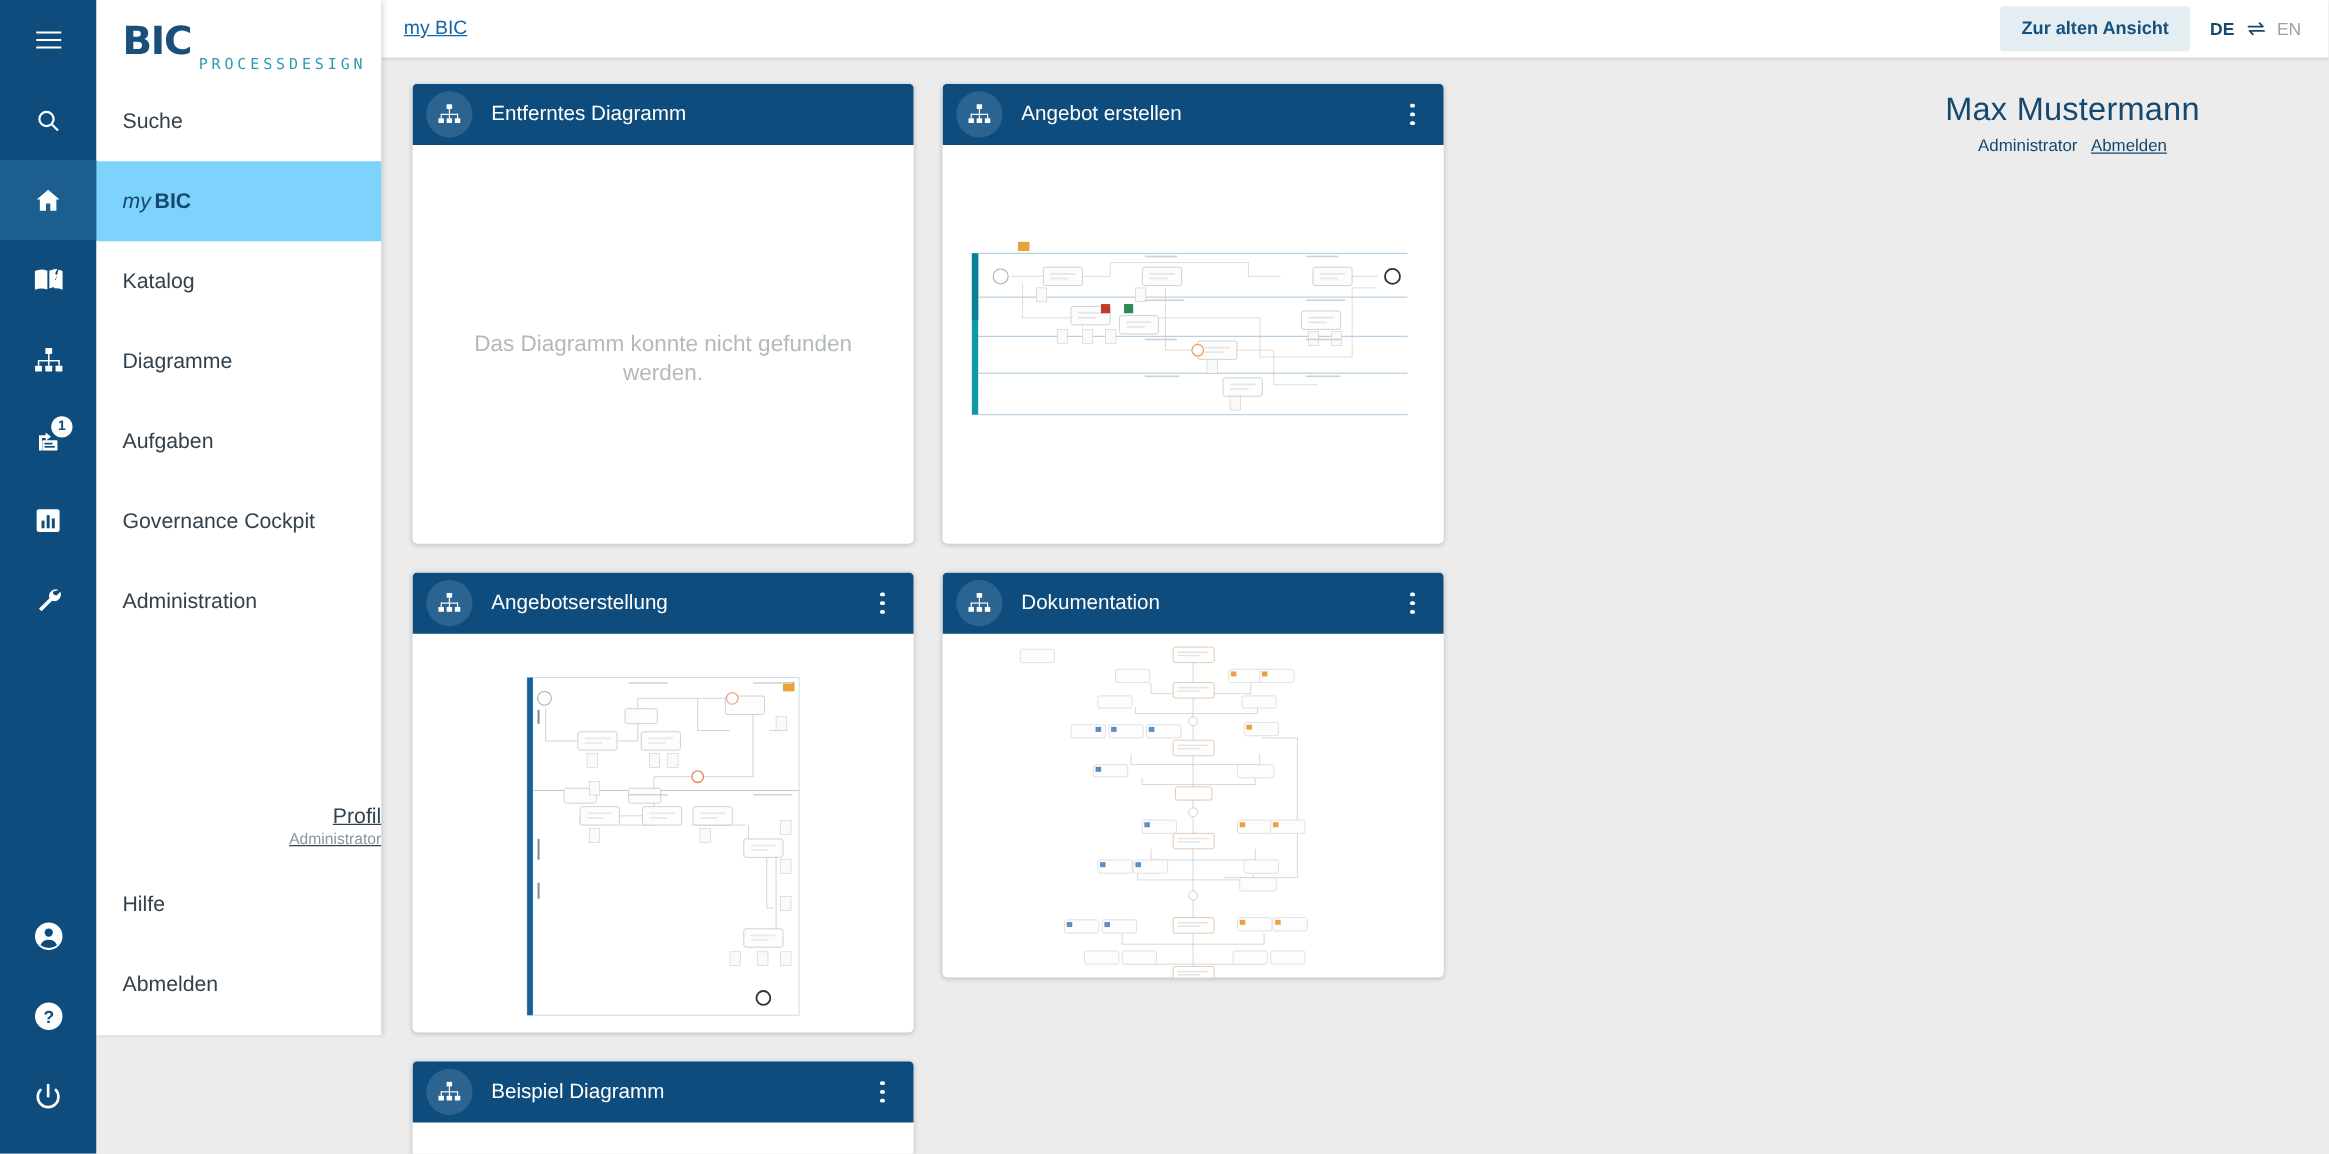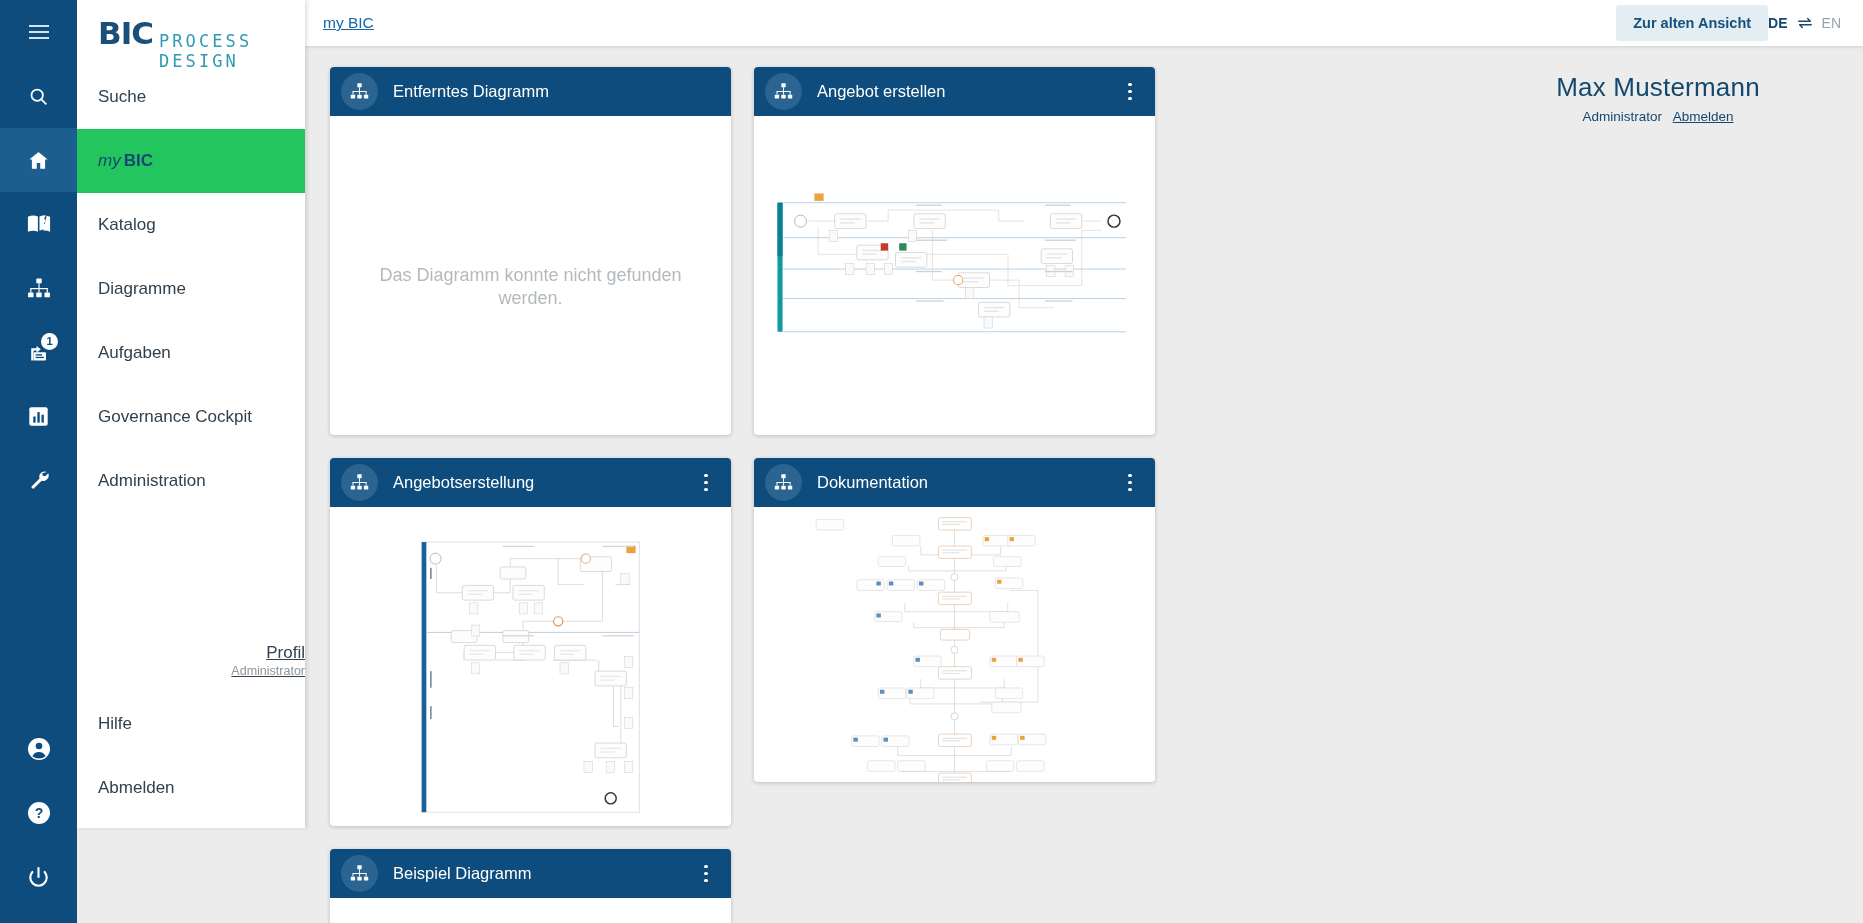--- a/index.html
+++ b/index.html
@@ -59,38 +59,38 @@
     padding-left: 21px;
   }
   .brand-bic {
     font-size: 31px; font-weight: 700;
     letter-spacing: -1px;
     color: #1a4f7a;
     font-family: "DejaVu Sans", sans-serif;
   }
   .brand-sub {
     margin-left: 6px;
-    display: flex; flex-direction: column;
-    font-size: 17px;
+    display: flex; flex-direction: row;
+    font-size: 12px;
     letter-spacing: 3.1px;
     color: #2e9ab5;
     line-height: 1.18;
     font-family: "DejaVu Sans Mono", monospace;
     font-weight: 500;
     margin-top: 37px;
   }
   .nav-item {
     height: 64px;
     display: flex; align-items: center;
     padding-left: 21px;
     font-size: 17px;
     color: #31414d;
     cursor: pointer;
   }
-  .nav-item.active { background: #22c55e; }
+  .nav-item.active { background: #7dd3fc; }
   .nav-item .mybic-my { font-style: italic; font-weight: 400; color: #14486f; }
   .nav-item .mybic-bic { font-weight: 700; color: #14486f; margin-left: 3px; }
   .nav-spacer { flex: 1 1 auto; }
   .nav-item.stacked {
     flex-direction: column; align-items: flex-end;
     justify-content: center;
     text-decoration: underline;
   }
   .nav-sub { font-size: 12.5px; color: #8d949a; margin-top: 1px; }
 
@@ -104,21 +104,21 @@
   }
   .topbar {
     height: 59px;
     background: #fff;
     display: flex; align-items: center;
     padding: 0 22px 0 18px;
     box-shadow: 0 1px 3px rgba(0,0,0,.12);
     position: relative; z-index: 3;
   }
   .breadcrumb { font-size: 15.5px; color: #1366a8; text-decoration: underline; }
-  .topbar-right { margin-left: auto; display: flex; align-items: center; }
+  .topbar-right { margin-left: auto; display: flex; align-items: center; gap: 16px; }
   .old-view-btn {
     background: #e3edf2;
     color: #15517e;
     font-size: 14.5px; font-weight: 700;
     border: none; border-radius: 3px;
     padding: 10px 17px;
     cursor: pointer;
   }
   .lang { display: flex; align-items: center; gap: 9px; font-size: 14px; }
   .lang-active { color: #14486f; font-weight: 700; }

